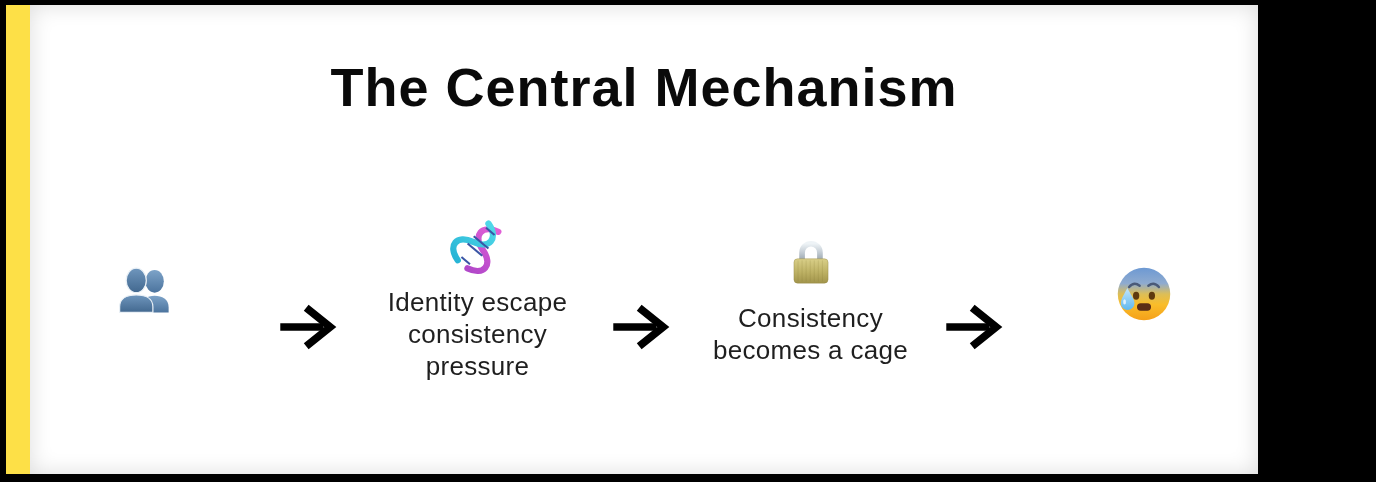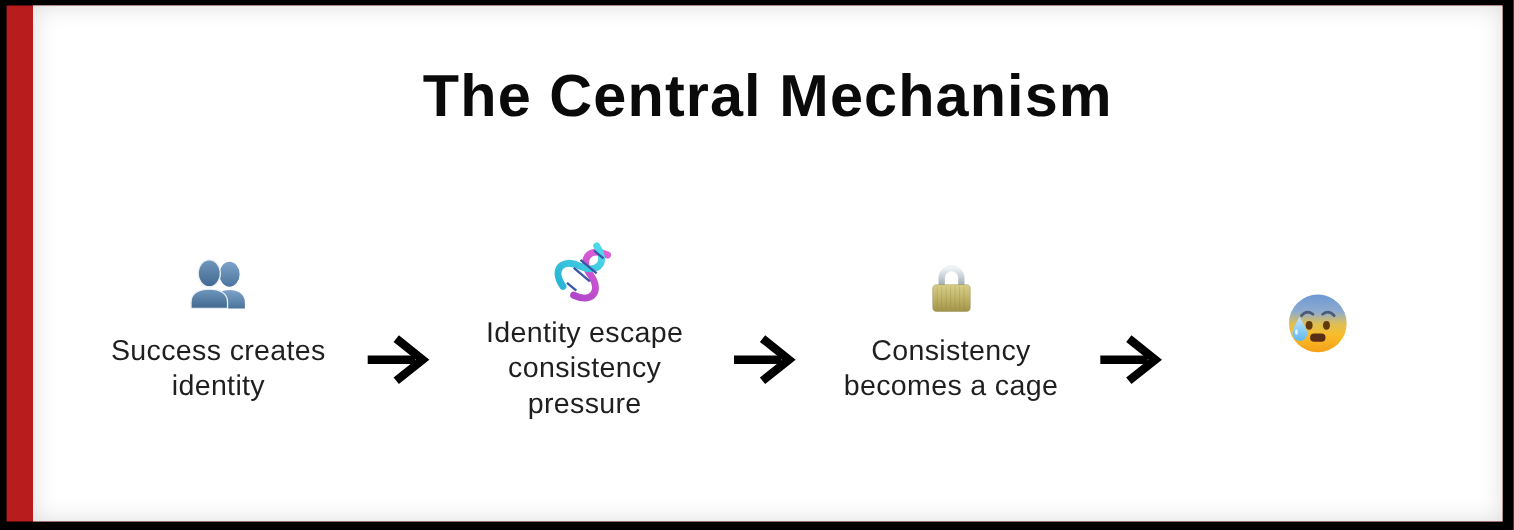--- a/index.html
+++ b/index.html
@@ -6,26 +6,26 @@
   body {
     width: 1376px;
     height: 482px;
     background: #000;
     font-family: "Liberation Sans", "DejaVu Sans", sans-serif;
     overflow: hidden;
   }
   .frame {
     position: relative;
     box-sizing: border-box;
-    width: 1376px;
+    width: 1268px;
     height: 482px;
     border-style: solid;
     border-color: #000;
     border-width: 5px 10px 8px 6px;
-    background: #b91c1c;
+    background: #fde047;
     padding-left: 24px;
   }
   .canvas {
     position: relative;
     width: 100%;
     height: 100%;
     background: #ffffff;
     box-shadow: inset 0 0 22px rgba(0,0,0,0.14);
   }
   .title {
@@ -96,22 +96,20 @@
               </linearGradient>
             </defs>
             <g>
               <ellipse cx="43" cy="17.5" rx="10.5" ry="13" fill="url(#gPeopleBack)"></ellipse>
               <path d="M27,53 v-6 c0,-9 7.5,-13 16,-13 s16,4 16,13 v6 z" fill="url(#gPeopleBack)"></path>
               <ellipse cx="22" cy="16.5" rx="11.5" ry="14" fill="url(#gPeopleFront)" stroke="#e9f0f6" stroke-width="1.4"></ellipse>
               <path d="M3,53 v-6.5 c0,-9.5 8.5,-13.5 19,-13.5 s19,4 19,13.5 V53 z" fill="url(#gPeopleFront)" stroke="#e9f0f6" stroke-width="1.4"></path>
             </g>
           </svg>
         </div>
-        <div class="step-label">Success creates
-identity</div>
       </div>
 
       <div class="arrow">
         <svg width="64" height="48" viewBox="0 0 66 50">
           <path d="M1,25 H46" stroke="#000" stroke-width="8" fill="none"></path>
           <path d="M28,5 L53,25 L28,45" stroke="#000" stroke-width="8" fill="none" stroke-linejoin="miter"></path>
         </svg>
       </div>
 
       <div class="step">

